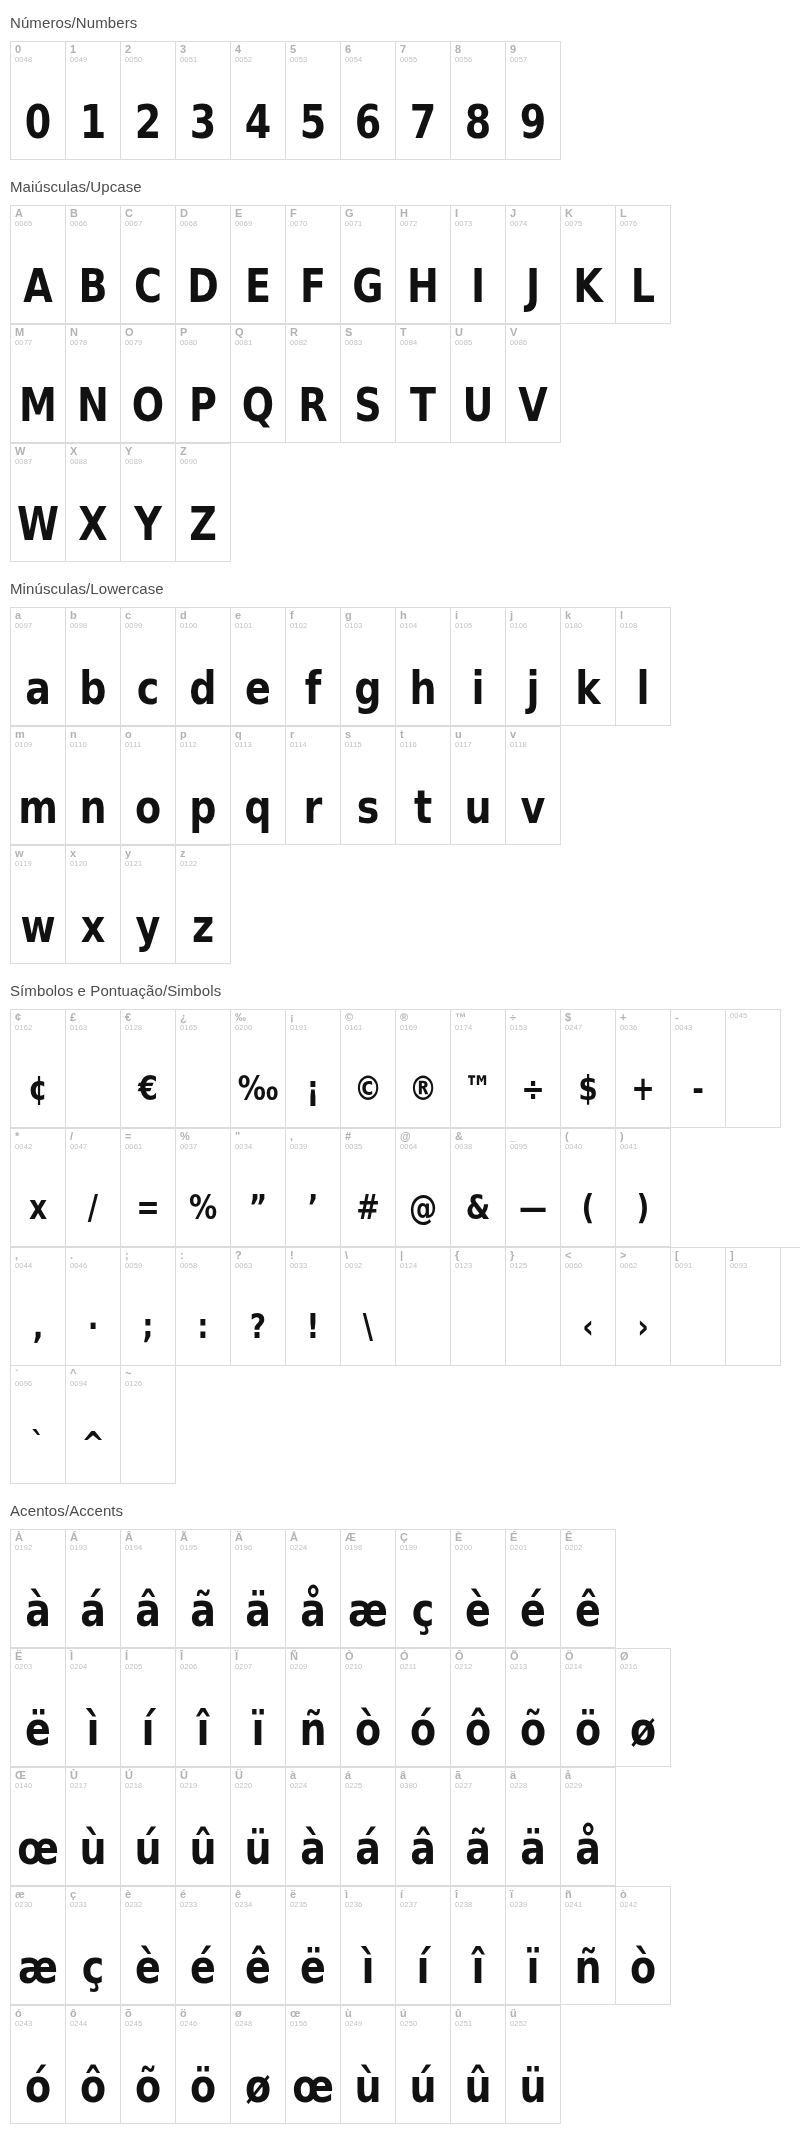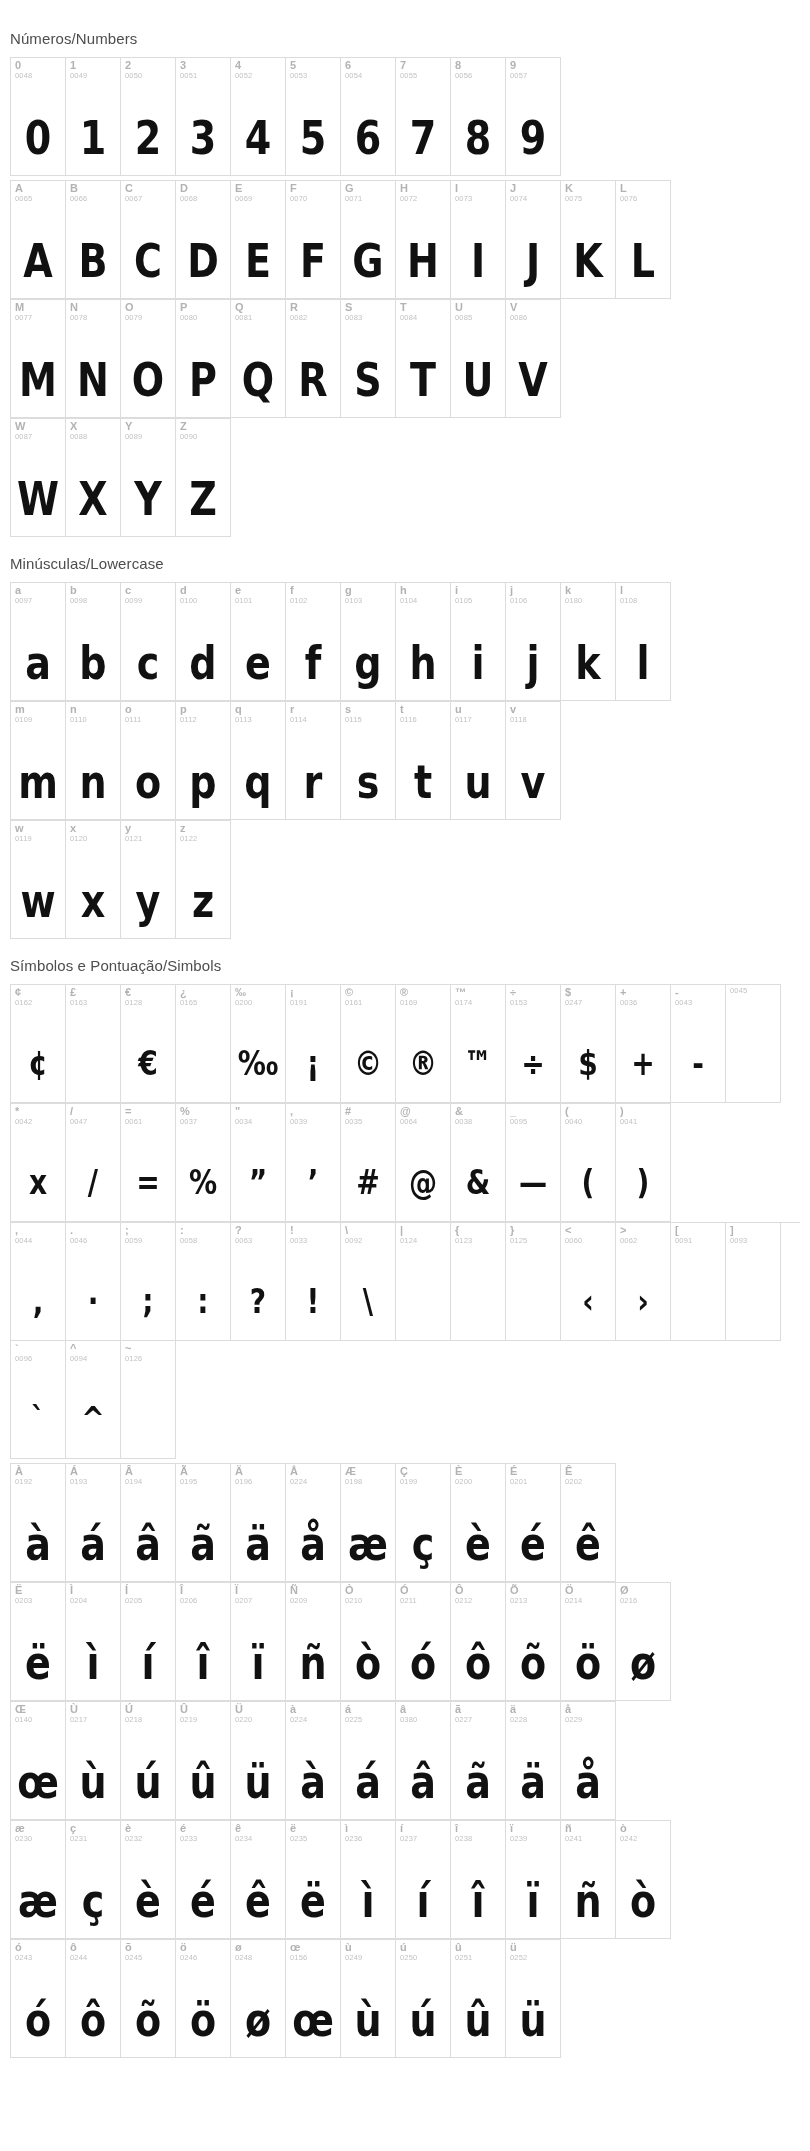--- a/index.html
+++ b/index.html
@@ -8,21 +8,21 @@
     background: #ffffff;
     width: 810px;
   }
   body {
     font-family: "Liberation Sans", sans-serif;
     color: #444444;
     padding: 0 0 20px 0;
   }
   .page {
     width: 810px;
-    padding: 16px 10px;
+    padding: 0 10px;
   }
   h2.section-title {
     font-size: 15px;
     font-weight: 400;
     color: #4d4d4d;
     margin: 0;
     padding: 14px 0 10px 0;
     letter-spacing: 0.1px;
   }
   .first-title { padding-top: 2px; }
@@ -153,20 +153,21 @@
           <div class="glyph-cell">
             <div class="meta">
               <span class="ch">9</span>
               <span class="code">0057</span>
             </div>
             <div class="sample">9</div>
           </div>
         </div>
       </div>
       <div class="section">
+        <h2 class="section-title">Maiúsculas/Upcase</h2>
         <div class="glyph-grid">
           <div class="glyph-cell">
             <div class="meta">
               <span class="ch">A</span>
               <span class="code">0065</span>
             </div>
             <div class="sample">A</div>
           </div>
           <div class="glyph-cell">
             <div class="meta">
@@ -844,20 +845,21 @@
           <div class="glyph-cell">
             <div class="meta">
               <span class="ch">~</span>
               <span class="code">0126</span>
             </div>
             <div class="sample sym empty"></div>
           </div>
         </div>
       </div>
       <div class="section">
+        <h2 class="section-title">Acentos/Accents</h2>
         <div class="glyph-grid">
           <div class="glyph-cell">
             <div class="meta">
               <span class="ch">À</span>
               <span class="code">0192</span>
             </div>
             <div class="sample">à</div>
           </div>
           <div class="glyph-cell">
             <div class="meta">

